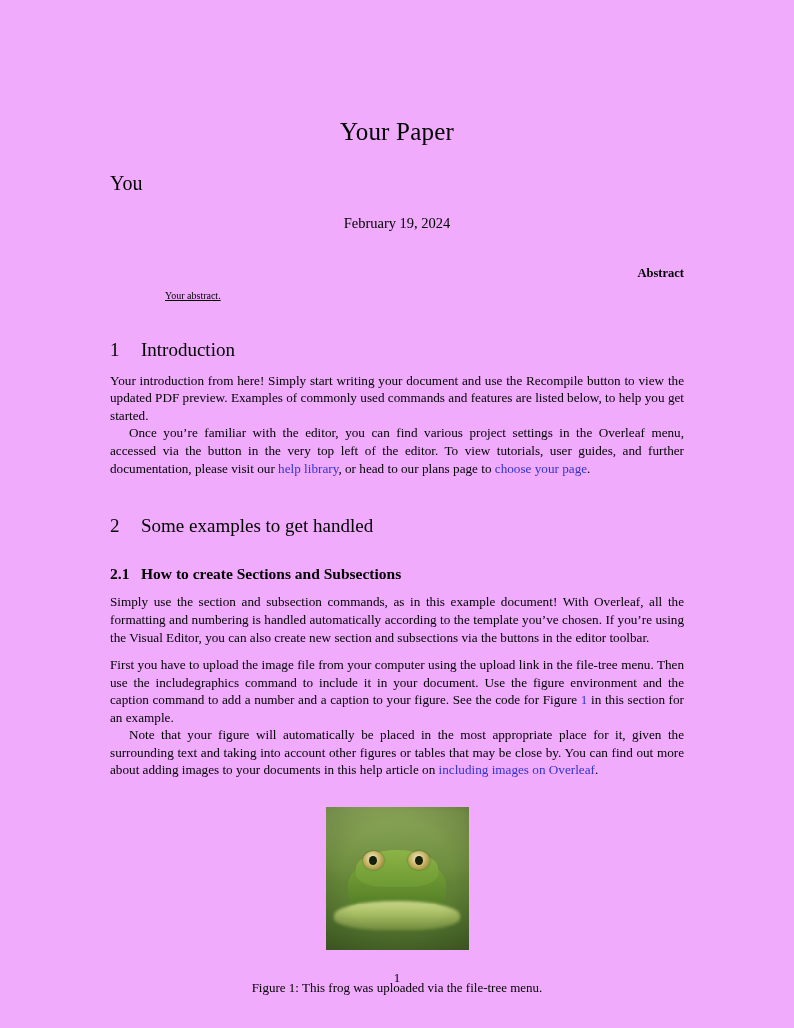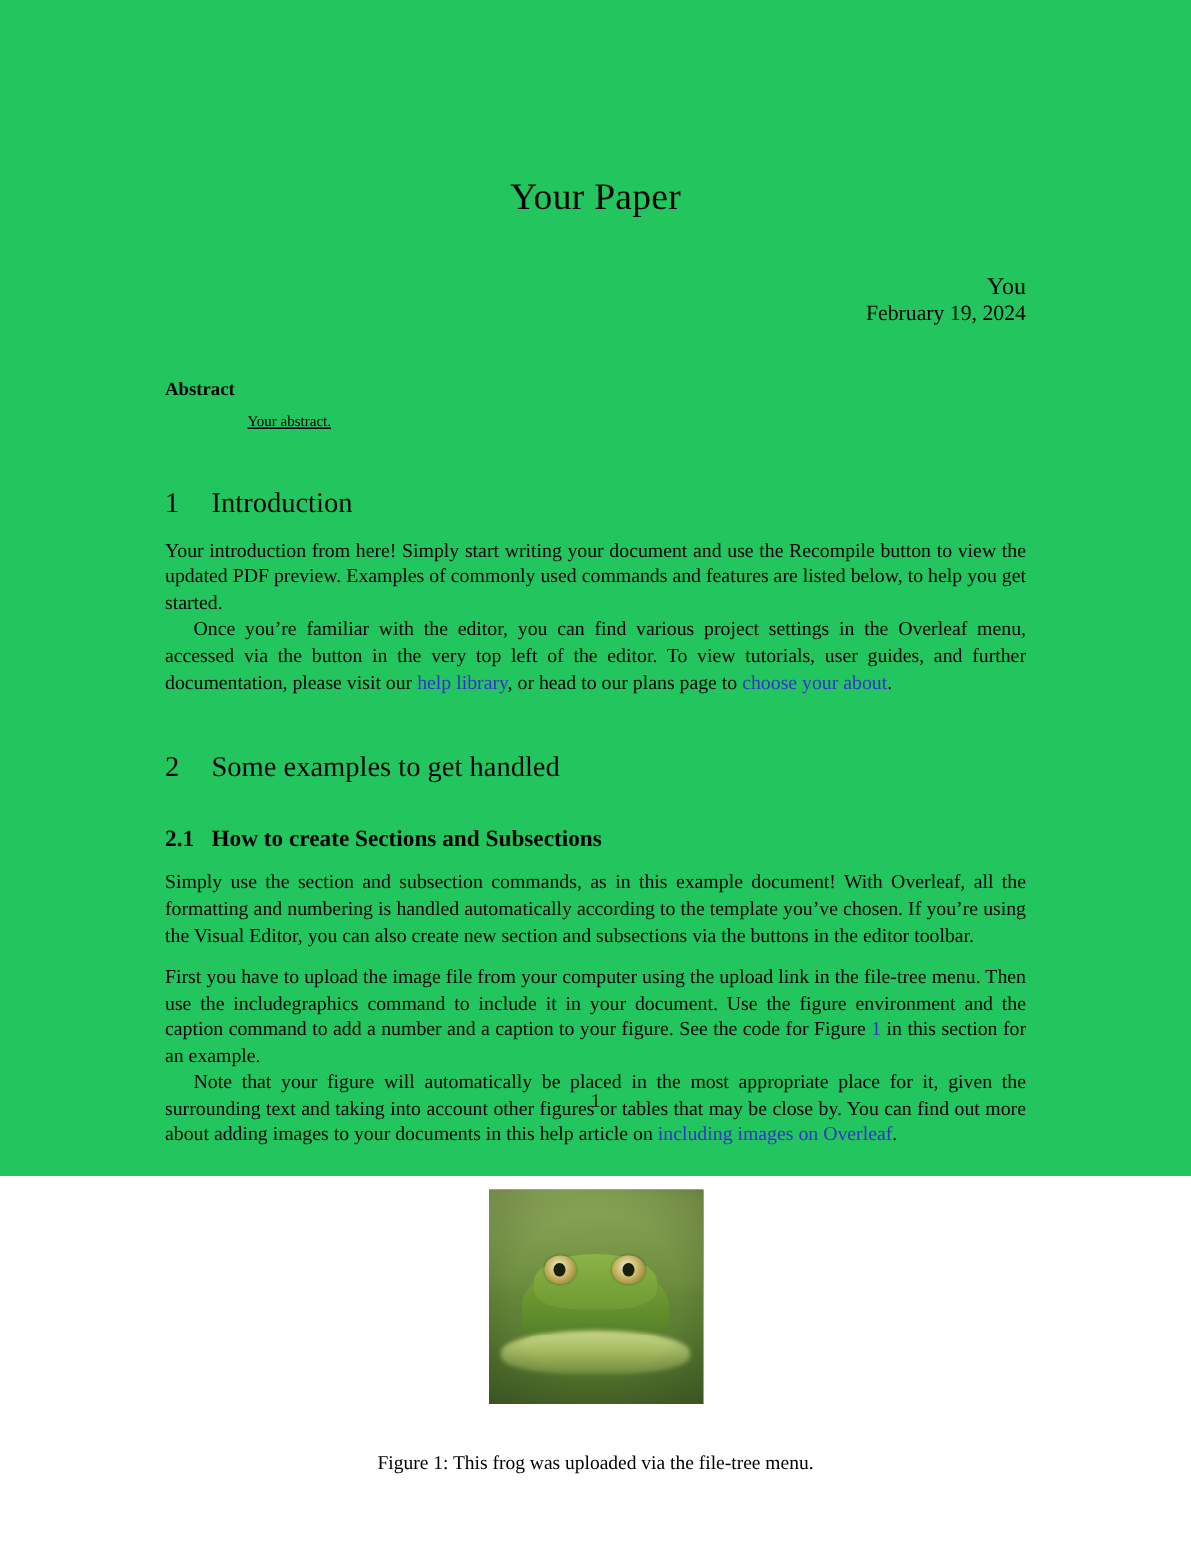--- a/index.html
+++ b/index.html
@@ -12,43 +12,44 @@
     height: 1028px;
     font-family: "Liberation Serif", serif;
     color: #000000;
     position: relative;
     overflow: hidden;
   }
   .page {
     position: absolute;
     top: 0; left: 0;
     width: 794px;
-    height: 784px;
-    background: #22c55e;
+    height: 1028px;
+    background: #f0abfc;
     box-sizing: border-box;
     padding: 110px 110px 40px 110px;
   }
   .doc-title {
     text-align: center;
     font-size: 25px;
     font-weight: normal;
     margin: 8px 0 0 0;
     letter-spacing: 0.2px;
   }
   .doc-author {
+    text-align: left;
+    font-size: 20px;
+    margin-top: 26px;
+  }
+  .doc-date {
+    text-align: center;
+    font-size: 14.5px;
+    margin-top: 20px;
+  }
+  .abstract-heading {
     text-align: right;
-    font-size: 16px;
-    margin-top: 37px;
-  }
-  .doc-date {
-    text-align: right;
-    font-size: 14.5px;
-  }
-  .abstract-heading {
-    text-align: left;
     font-size: 12.5px;
     font-weight: bold;
     margin-top: 34px;
   }
   .abstract-body {
     font-size: 10px;
     margin: 9px 55px 0 55px;
     text-align: justify;
     text-decoration: underline;
   }
@@ -199,21 +200,21 @@
   <div class="abstract-heading">Abstract</div>
   <div class="abstract-body">Your abstract.</div>
 
   <h1 class="section">
     <span class="num">1</span><span>Introduction</span>
   </h1>
 
   <p class="body">Your introduction from here! Simply start writing your document and use the Recompile button to view the updated PDF preview. Examples of commonly used commands and features are listed below, to help you get started.</p>
 
   <p class="body indent">
-    <span>Once you’re familiar with the editor, you can find various project settings in the Overleaf menu, accessed via the button in the very top left of the editor. To view tutorials, user guides, and further documentation, please visit our </span><a class="link" href="#">help library</a><span>, or head to our plans page to </span><a class="link" href="#">choose your about</a><span>.</span>
+    <span>Once you’re familiar with the editor, you can find various project settings in the Overleaf menu, accessed via the button in the very top left of the editor. To view tutorials, user guides, and further documentation, please visit our </span><a class="link" href="#">help library</a><span>, or head to our plans page to </span><a class="link" href="#">choose your page</a><span>.</span>
   </p>
 
   <h1 class="section">
     <span class="num">2</span><span>Some examples to get handled</span>
   </h1>
 
   <h2 class="subsection">
     <span class="num">2.1</span><span>How to create Sections and Subsections</span>
   </h2>
 

